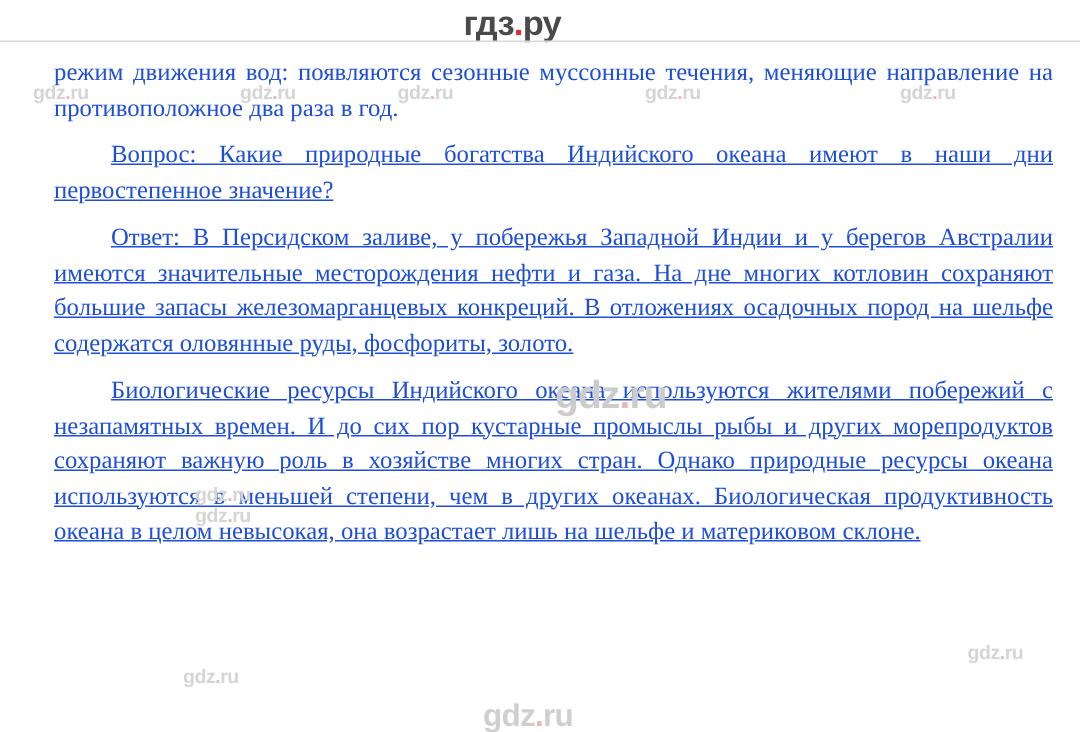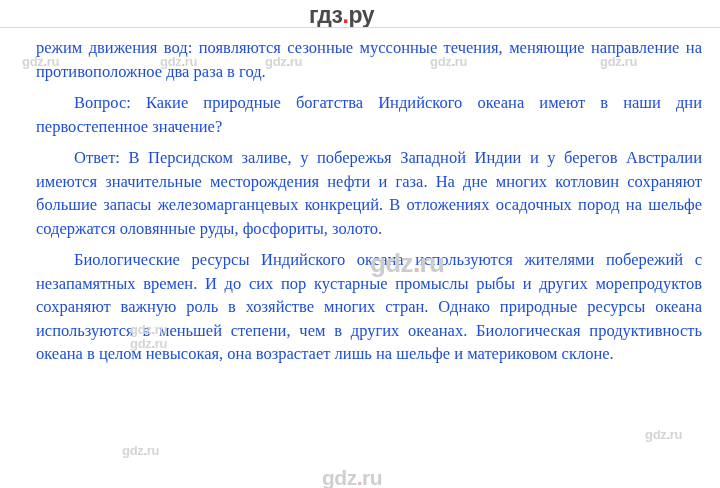--- a/index.html
+++ b/index.html
@@ -60,20 +60,21 @@
     color: #1d4ed8;
     text-align: justify;
   }
   .content p {
     margin: 0;
     text-align: justify;
     text-justify: inter-word;
   }
   .p-indent {
     text-indent: 38px;
+    text-decoration: underline;
   }
   .gap {
     height: 8px;
   }
 
   
   .wm {
     position: absolute;
     font-family: Liberation Sans, sans-serif;
     font-weight: bold;

